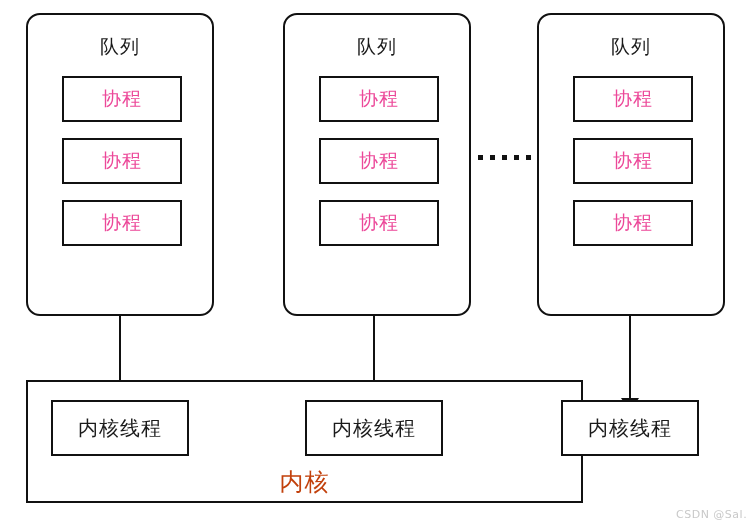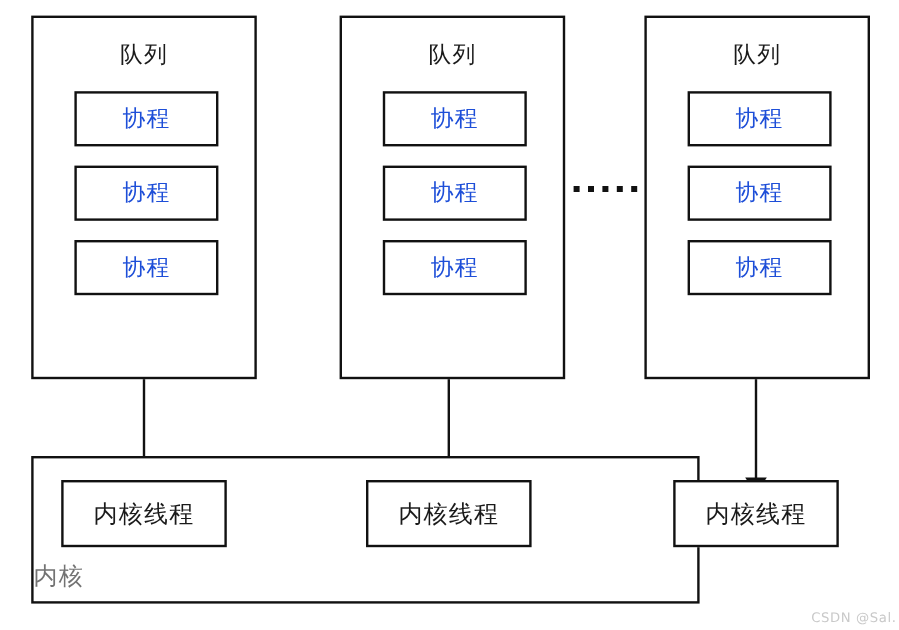--- a/index.html
+++ b/index.html
@@ -16,59 +16,61 @@
     overflow: hidden;
   }
   .box {
     position: absolute;
     box-sizing: border-box;
     border: 2px solid #111111;
     background: #ffffff;
   }
   .queue-box {
     border-width: 2px;
+    border-radius: 14px;
   }
   .queue-title {
     position: absolute;
     left: 0;
     right: 0;
     text-align: center;
     font-size: 19px;
     color: #1a1a1a;
     letter-spacing: 1px;
     line-height: 1;
   }
   .coroutine-box {
     position: absolute;
     box-sizing: border-box;
     border: 2px solid #111111;
     background: #ffffff;
     display: flex;
     align-items: center;
     justify-content: center;
     font-size: 19px;
-    color: #1d4ed8;
+    color: #ec4899;
     letter-spacing: 1px;
   }
   .kthread-box {
     position: absolute;
     box-sizing: border-box;
     border: 2px solid #111111;
     background: #ffffff;
     display: flex;
     align-items: center;
     justify-content: center;
     font-size: 20px;
     color: #1a1a1a;
     letter-spacing: 1px;
   }
   .kernel-label {
     position: absolute;
-    font-size: 20px;
-    color: #737373;
+    text-align: center;
+    font-size: 24px;
+    color: #c2410c;
     letter-spacing: 1px;
     line-height: 1;
   }
   .arrow-line {
     position: absolute;
     width: 2px;
     background: #111111;
   }
   .arrow-head {
     position: absolute;

